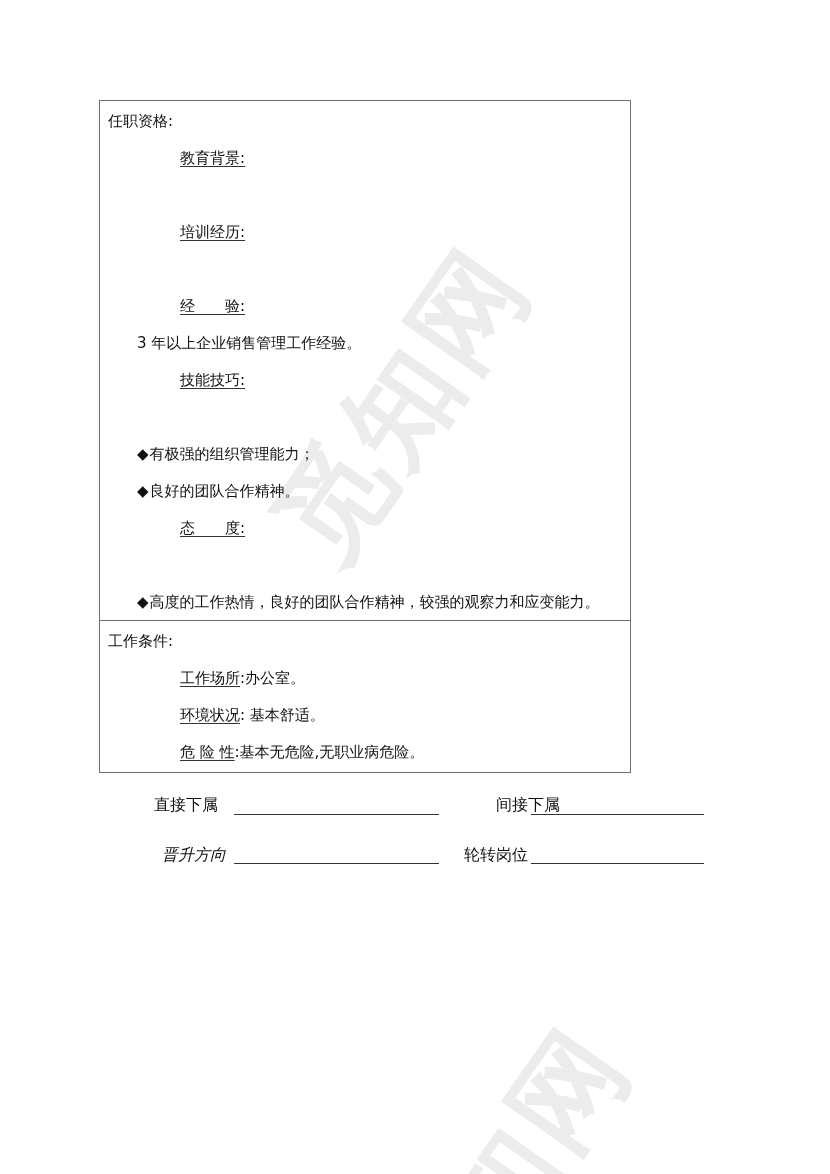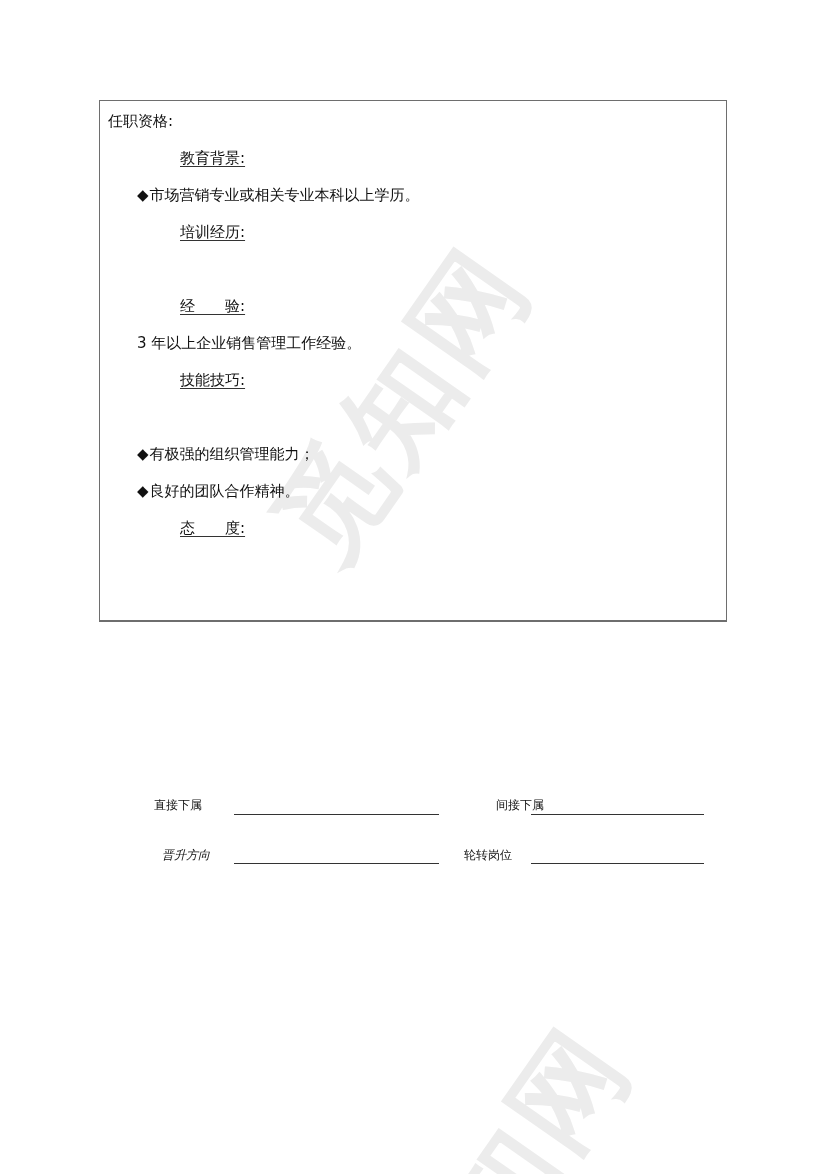--- a/index.html
+++ b/index.html
@@ -27,21 +27,21 @@
       user-select: none;
       z-index: 0;
     }
     .wm1 { left: 230px; top: 330px; }
     .wm2 { left: 330px; top: 1110px; }
 
     .doc-table {
       position: absolute;
       left: 99px;
       top: 100px;
-      width: 628px;
+      width: 532px;
       border: 1px solid #6e6e6e;
       box-sizing: border-box;
       z-index: 1;
       background: transparent;
     }
     .section {
       position: relative;
       box-sizing: border-box;
     }
     .section.qual { height: 520px; border-bottom: 1px solid #6e6e6e; }
@@ -58,21 +58,21 @@
     .u {
       text-decoration: underline;
       text-underline-offset: 3px;
       text-decoration-color: #333;
       margin-left: 43px;
     }
     .bullet { font-size: 15px; margin-right: 1px; }
 
     .footer-row {
       position: absolute;
-      font-size: 12px;
+      font-size: 16px;
       line-height: 20px;
       white-space: nowrap;
       z-index: 1;
     }
     .blank {
       position: absolute;
       height: 0;
       border-bottom: 1px solid #333;
     }
   </style>
@@ -81,40 +81,52 @@
 
 <div class="watermark wm1">觅知网</div>
 <div class="watermark wm2">觅知网</div>
 
 <div class="doc-table">
 
   <div class="section qual">
     <div class="line head" style="top:10px">任职资格:</div>
 
     <div class="line ind u" style="top:47px">教育背景:</div>
-    <div class="line ind" style="top:84px">
-      <span class="bullet">◆</span><span>市场营销专业或相关专业本科以上学历。</span>
-    </div>
 
     <div class="line ind u" style="top:121px">培训经历:</div>
 
     <div class="line ind u" style="top:195px">经　　验:</div>
     <div class="line ind" style="top:232px">3 年以上企业销售管理工作经验。</div>
 
     <div class="line ind u" style="top:269px">技能技巧:</div>
     <div class="line ind" style="top:343px">
       <span class="bullet">◆</span><span>有极强的组织管理能力；</span>
     </div>
     <div class="line ind" style="top:380px">
       <span class="bullet">◆</span><span>良好的团队合作精神。</span>
     </div>
 
     <div class="line ind u" style="top:417px">态　　度:</div>
+    <div class="line ind" style="top:491px">
+      <span class="bullet">◆</span><span>高度的工作热情，良好的团队合作精神，较强的观察力和应变能力。</span>
+    </div>
   </div>
 
+  <div class="section cond">
+    <div class="line head" style="top:10px">工作条件:</div>
+    <div class="line ind" style="top:47px">
+      <span class="u">工作场所</span><span>:办公室。</span>
+    </div>
+    <div class="line ind" style="top:84px">
+      <span class="u">环境状况</span><span>:  基本舒适。</span>
+    </div>
+    <div class="line ind" style="top:121px">
+      <span class="u">危 险 性</span><span>:基本无危险,无职业病危险。</span>
+    </div>
+  </div>
 </div>
 
 <div class="footer-row" style="left:154px; top:795px;">直接下属</div>
 <div class="blank" style="left:234px; width:205px; top:814px;"></div>
 
 <div class="footer-row" style="left:464px; top:795px;margin-left:32px;">间接下属</div>
 <div class="blank" style="left:531px; width:173px; top:814px;"></div>
 
 <div class="footer-row" style="left:162px; top:845px;font-style:italic;">晋升方向</div>
 <div class="blank" style="left:234px; width:205px; top:863px;"></div>

